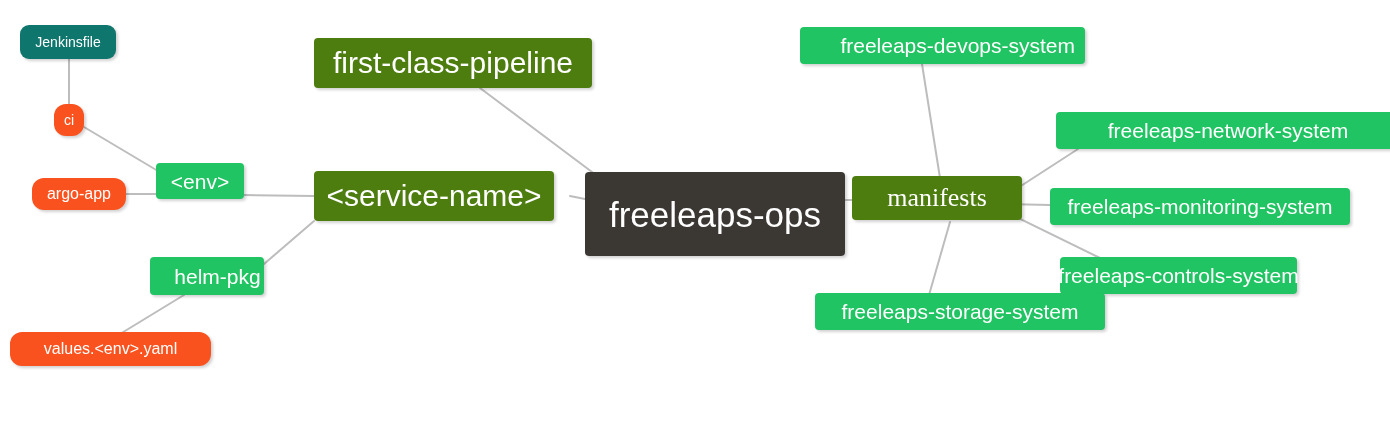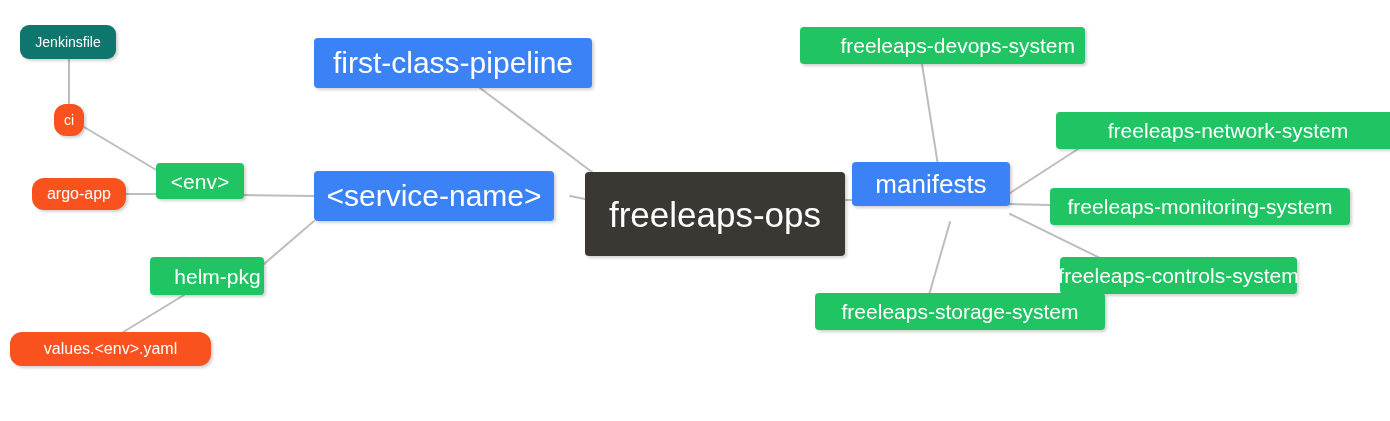--- a/index.html
+++ b/index.html
@@ -40,21 +40,21 @@
     line-height: 1;
     box-shadow: 2px 2px 3px rgba(0,0,0,0.18);
     padding: 0 10px;
   }
   .node-label {
     display: block;
     white-space: nowrap;
   }
   
   .c-root   { background: #3b3733; }
-  .c-blue   { background: #3b82f6; }
+  .c-blue   { background: #4d7c0f; }
   .c-green  { background: #21c463; }
   .c-orange { background: #0f766e; border-radius: 9px; }
   .c-red    { background: #f9521e; border-radius: 12px; }
 
   
   .s-root  { font-size: 35px; }
   .s-lg    { font-size: 30px; }
   .s-md    { font-size: 26px; }
   .s-sm    { font-size: 21px; }
   .s-xs    { font-size: 16px; }
@@ -101,21 +101,21 @@
       </div>
       <div class="node c-blue s-lg" style="left: 314px; top: 38px; width: 278px; height: 50px;">
         <span class="node-label">first-class-pipeline</span>
       </div>
       <div class="node c-blue s-lg" style="left: 314px; top: 171px; width: 240px; height: 50px;">
         <span class="node-label">&lt;service-name&gt;</span>
       </div>
       <div class="node c-root s-root" style="left: 585px; top: 172px; width: 260px; height: 84px;">
         <span class="node-label">freeleaps-ops</span>
       </div>
-      <div class="node c-blue s-md" style="left: 852px; top: 162px; width: 158px; height: 44px;">
+      <div class="node c-blue s-md" style="left: 852px; top: 176px; width: 170px; height: 44px; font-family: Liberation Serif, serif;">
         <span class="node-label">manifests</span>
       </div>
       <div class="node c-green s-sm" style="left: 800px; top: 27px; width: 285px; height: 37px; justify-content: flex-end;">
         <span class="node-label">freeleaps-devops-system</span>
       </div>
       <div class="node c-green s-sm" style="left: 1056px; top: 112px; width: 344px; height: 37px;">
         <span class="node-label">freeleaps-network-system</span>
       </div>
       <div class="node c-green s-sm" style="left: 1050px; top: 188px; width: 300px; height: 37px;">
         <span class="node-label">freeleaps-monitoring-system</span>

